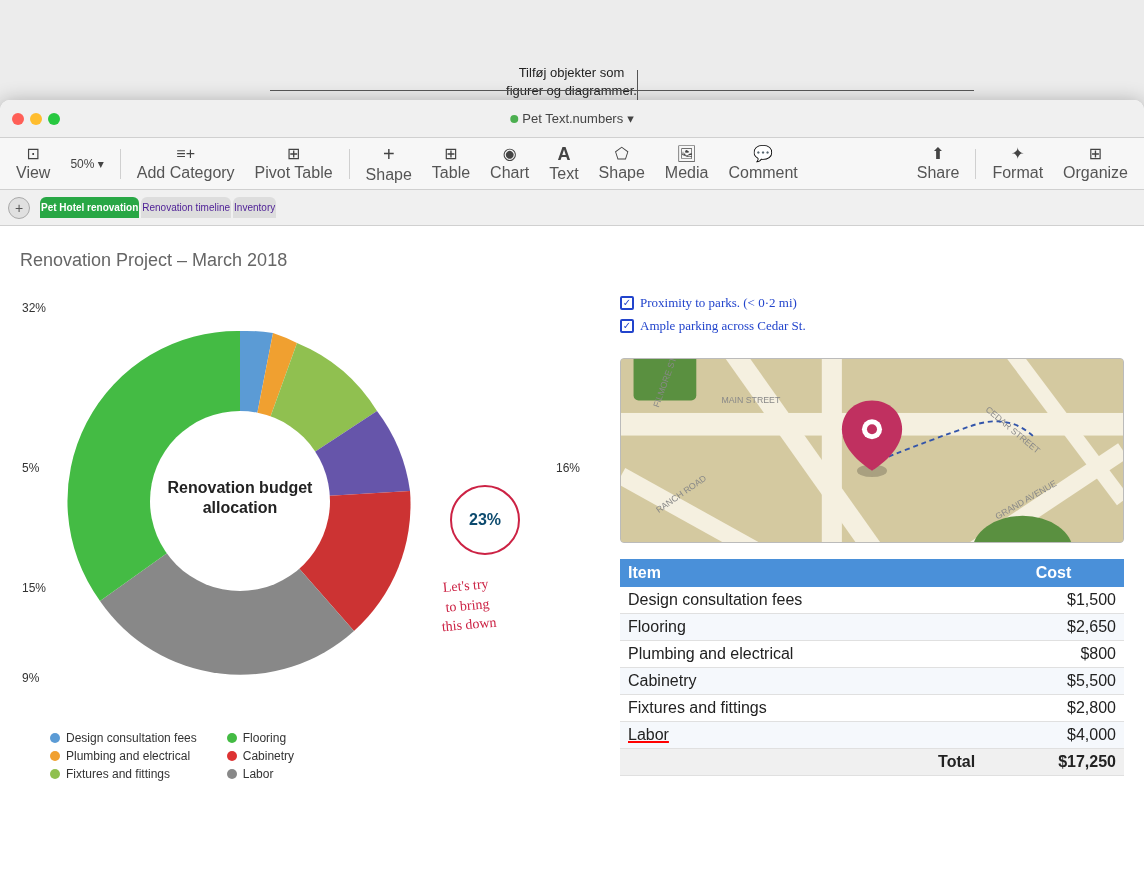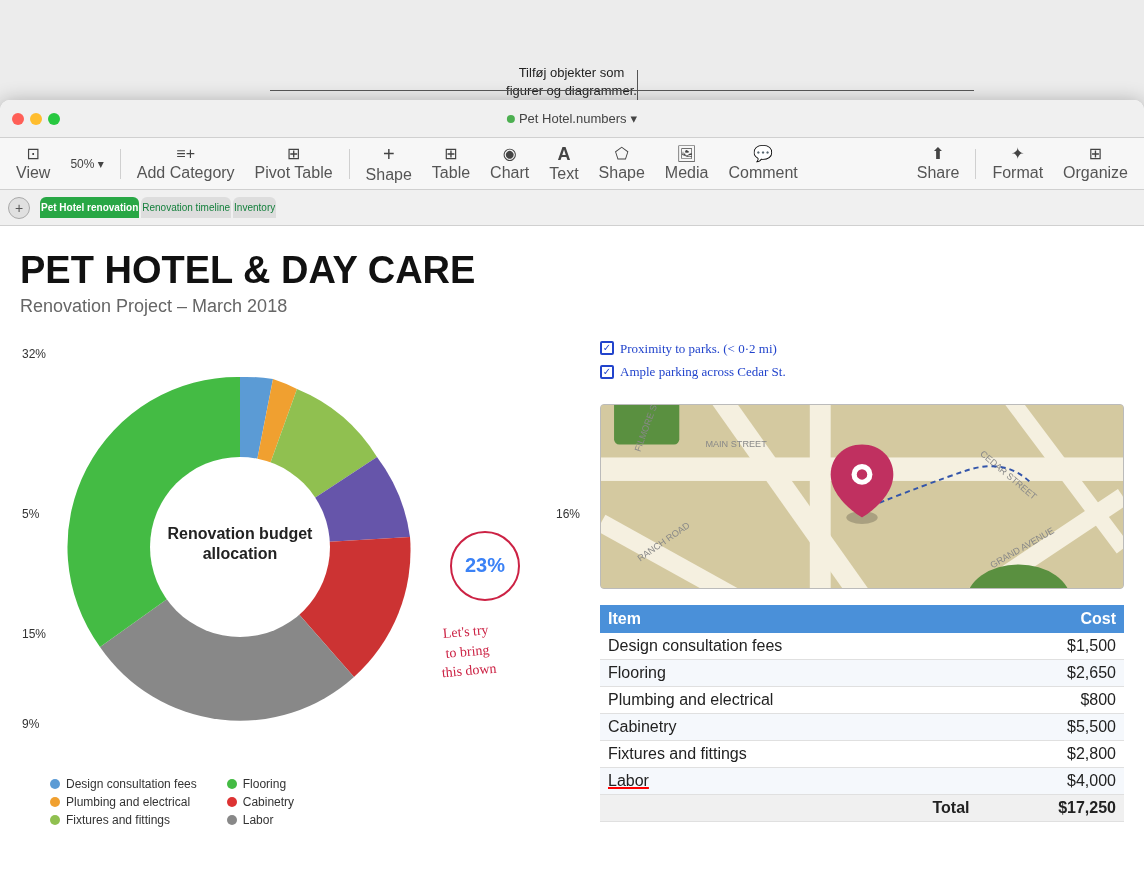--- a/index.html
+++ b/index.html
@@ -138,21 +138,21 @@
       color: #333;
       border: 1px solid transparent;
     }
     .tab-item.active {
       background: #28a745;
       color: white;
       font-weight: 600;
     }
     .tab-item:not(.active) {
       background: #ddd;
-      color: #15803d;
+      color: #4c1d95;
     }
 
     
     .content-area {
       flex: 1;
       display: flex;
       overflow: hidden;
       background: #e8e8e8;
     }
 
@@ -175,20 +175,21 @@
     }
     .sub-title {
       font-size: 18px;
       color: #666;
       margin-bottom: 20px;
     }
 
     
     .content-grid {
       display: flex;
+      gap: 20px;
       height: calc(100% - 120px);
     }
     .left-panel {
       width: 580px;
       flex-shrink: 0;
       position: relative;
     }
     .right-panel {
       flex: 1;
       display: flex;
@@ -237,21 +238,21 @@
       border-collapse: collapse;
       font-size: 16px;
     }
     .data-table th {
       background: #4a90d9;
       color: white;
       padding: 5px 8px;
       text-align: left;
       font-weight: 600;
     }
-    .data-table th:last-child { text-align: right; }
+    .data-table th:last-child { text-align: center; }
     .data-table td {
       padding: 4px 8px;
       border-bottom: 1px solid #e0e0e0;
       color: #222;
     }
     .data-table td:last-child { text-align: right; }
     .data-table tr:nth-child(even) td { background: #f5f8fc; }
     .data-table .total-row td {
       text-align: right;
       font-weight: 700;
@@ -267,22 +268,22 @@
     
     .circle-note {
       position: absolute;
       bottom: 160px;
       left: 430px;
       width: 70px; height: 70px;
       border: 2px solid #cc2244;
       border-radius: 50%;
       display: flex; align-items: center; justify-content: center;
       font-weight: 700;
-      font-size: 20px;
-      color: #3b82f6;
+      font-size: 16px;
+      color: #0c4a6e;
     }
     .bring-down-note {
       position: absolute;
       bottom: 80px;
       left: 420px;
       font-family: 'Segoe Script', 'Comic Sans MS', cursive;
       color: #cc2244;
       font-size: 14px;
       text-align: center;
       line-height: 1.4;
@@ -305,21 +306,21 @@
 <div class="window">
 
   <div class="titlebar">
     <div class="traffic-lights">
       <div class="traffic-light tl-red"></div>
       <div class="traffic-light tl-yellow"></div>
       <div class="traffic-light tl-green"></div>
     </div>
     <div class="window-title">
       <span class="file-dot"></span>
-      <span>Pet Hotel.numbers</span>
+      <span>Pet Text.numbers</span>
       <span>▾</span>
     </div>
   </div>
 
   <div class="toolbar">
     <div class="toolbar-btn">
       <span class="toolbar-icon">⊡</span>
       <span class="toolbar-label">View</span>
     </div>
     <div class="toolbar-btn">
@@ -390,21 +391,20 @@
   <div class="tabs-row">
     <div class="tab-add-btn">+</div>
     <div class="tab-item active">Pet Hotel renovation</div>
     <div class="tab-item">Renovation timeline</div>
     <div class="tab-item">Inventory</div>
   </div>
 
   <div class="content-area">
     <div class="sheet-area">
 
-      <div class="main-title">PET HOTEL &amp; DAY CARE</div>
       <div class="sub-title">Renovation Project – March 2018</div>
 
       <div class="content-grid">
 
         <div class="left-panel">
           <div style="position:relative;">
             
             <div style="position:absolute;left:2px;top:10px;font-size:12px;color:#333;">32%</div>
             <div style="position:absolute;left:2px;top:170px;font-size:12px;color:#333;">5%</div>
             <div style="position:absolute;left:2px;top:290px;font-size:12px;color:#333;">15%</div>

